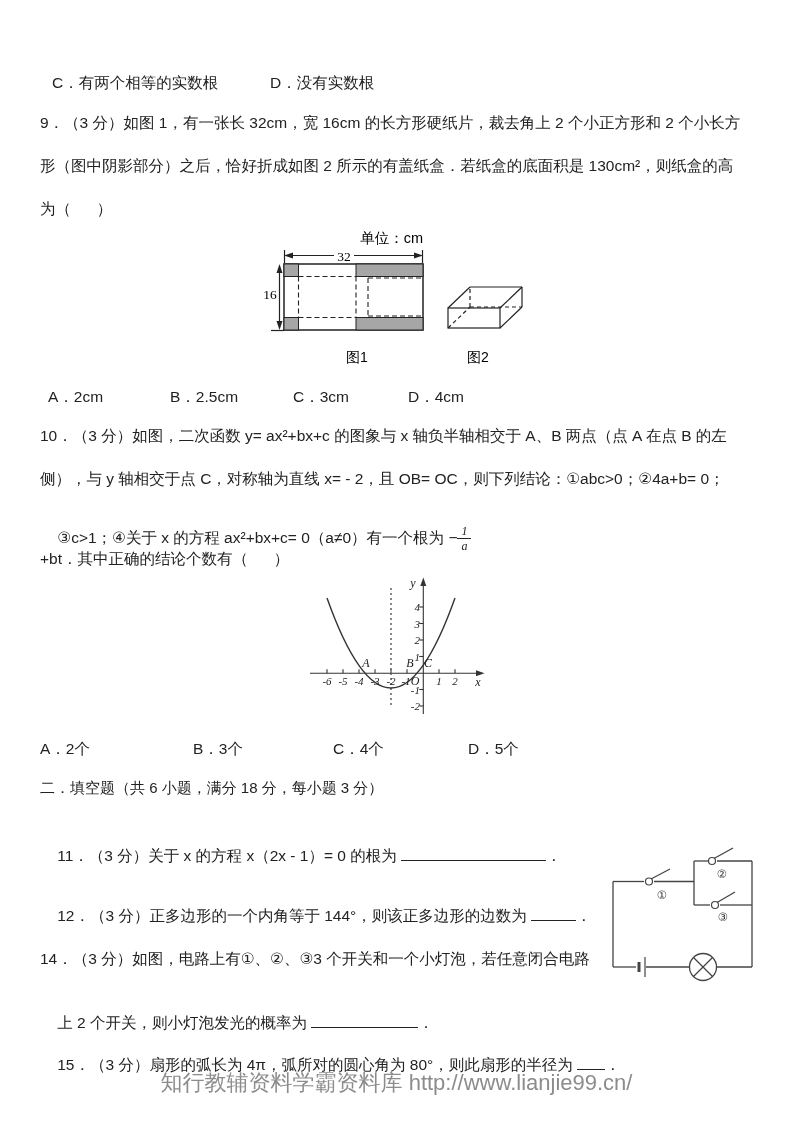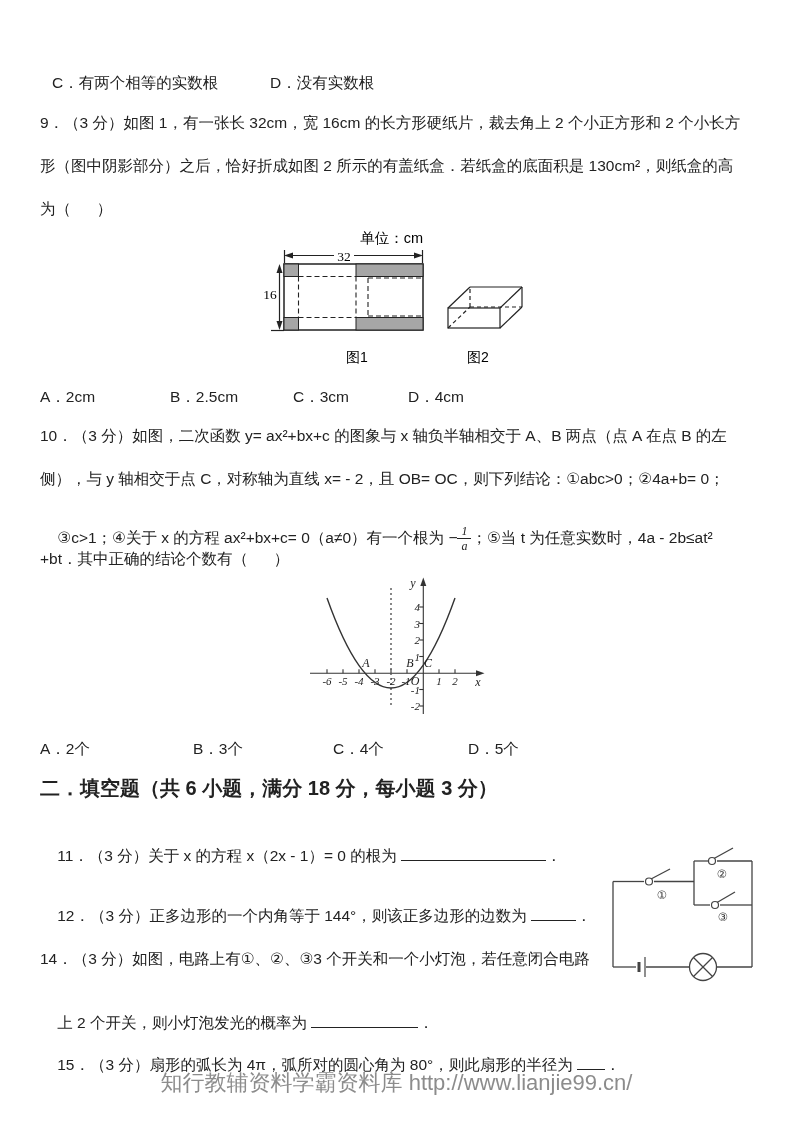--- a/index.html
+++ b/index.html
@@ -1,21 +1,21 @@
 <!DOCTYPE html>
 <html><head>
 <meta charset="utf-8">
 <style>
   html,body{margin:0;padding:0;background:#fff;}
   .page{position:relative;width:793px;height:1122px;background:#fff;overflow:hidden;
         font-family:"Liberation Sans","DejaVu Sans",sans-serif;color:#222;}
   .ln{position:absolute;left:40px;white-space:pre;font-size:15.5px;line-height:22px;height:22px;}
   .ln.rel{width:715px;}
   .opt{position:absolute;top:0;white-space:pre;}
-  .bold{font-weight:bold;font-size:20px;}
+  .bold{font-weight:normal;font-size:15px;}
   .blank{display:inline-block;border-bottom:1.2px solid #222;height:15px;vertical-align:baseline;}
   .bk145{width:145px}.bk45{width:45px}.bk80{width:80px}.bk107{width:107px}.bk28{width:28px}
   .frac{display:inline-block;text-align:center;vertical-align:-7px;line-height:1;
         font-size:12px;font-style:italic;font-family:"Liberation Serif",serif;}
   .frac .num{display:block;border-bottom:1px solid #222;padding:0 4px 1px;}
   .frac .den{display:block;padding-top:1px;}
   .figsvg{position:absolute;}
   .footer{position:absolute;left:0;right:0;top:1068px;text-align:center;
           font-size:22px;color:#8c8c8c;}
   svg text{font-family:"Liberation Serif","DejaVu Serif",serif;}
@@ -87,30 +87,30 @@
       <g stroke-dasharray="4 3">
         <line x1="448" y1="328" x2="470" y2="307"></line>
         <line x1="470" y1="307" x2="470" y2="287"></line>
         <line x1="470" y1="307" x2="522" y2="307"></line>
       </g>
     </g>
     <text class="cjk-svg" x="478" y="362" font-size="14" text-anchor="middle">图2</text>
   </svg>
 
   <div class="ln rel" style="top:386px">
-    <span class="opt" style="left:0">A．2cm</span>
+    <span class="opt" style="left:8px">A．2cm</span>
     <span class="opt" style="left:130px">B．2.5cm</span>
     <span class="opt" style="left:253px">C．3cm</span>
     <span class="opt" style="left:368px">D．4cm</span>
   </div>
 
   <div class="ln" style="top:425px">10．（3 分）如图，二次函数 y= ax²+bx+c 的图象与 x 轴负半轴相交于 A、B 两点（点 A 在点 B 的左</div>
   <div class="ln" style="top:468px">侧），与 y 轴相交于点 C，对称轴为直线 x= - 2，且 OB= OC，则下列结论：①abc&gt;0；②4a+b= 0；</div>
   <div class="ln" style="top:503px">
-    <span>③c&gt;1；④关于 x 的方程 ax²+bx+c= 0（a≠0）有一个根为 −</span><span class="frac"><span class="num">1</span><span class="den">a</span></span><span>；⑤当 t 为任意实数时，4a - 2b≤at²</span>
+    <span>③c&gt;1；④关于 x 的方程 ax²+bx+c= 0（a≠0）有一个根为 −</span><span class="frac"><span class="num">1</span><span class="den">a</span></span>
   </div>
   <div class="ln" style="top:548px">+bt．其中正确的结论个数有（      ）</div>
 
   <svg class="figsvg" style="left:300px;top:568px" width="200" height="170" viewBox="300 568 200 170">
 
     <g stroke="#333" stroke-width="1.1">
       <line x1="310" y1="673.3" x2="480" y2="673.3"></line>
       <line x1="423.3" y1="714" x2="423.3" y2="582"></line>
       <polygon points="484.5,673.3 476,670.3 476,676.3" fill="#333" stroke="none"></polygon>
       <polygon points="423.3,577.5 420.3,586 426.3,586" fill="#333" stroke="none"></polygon>

